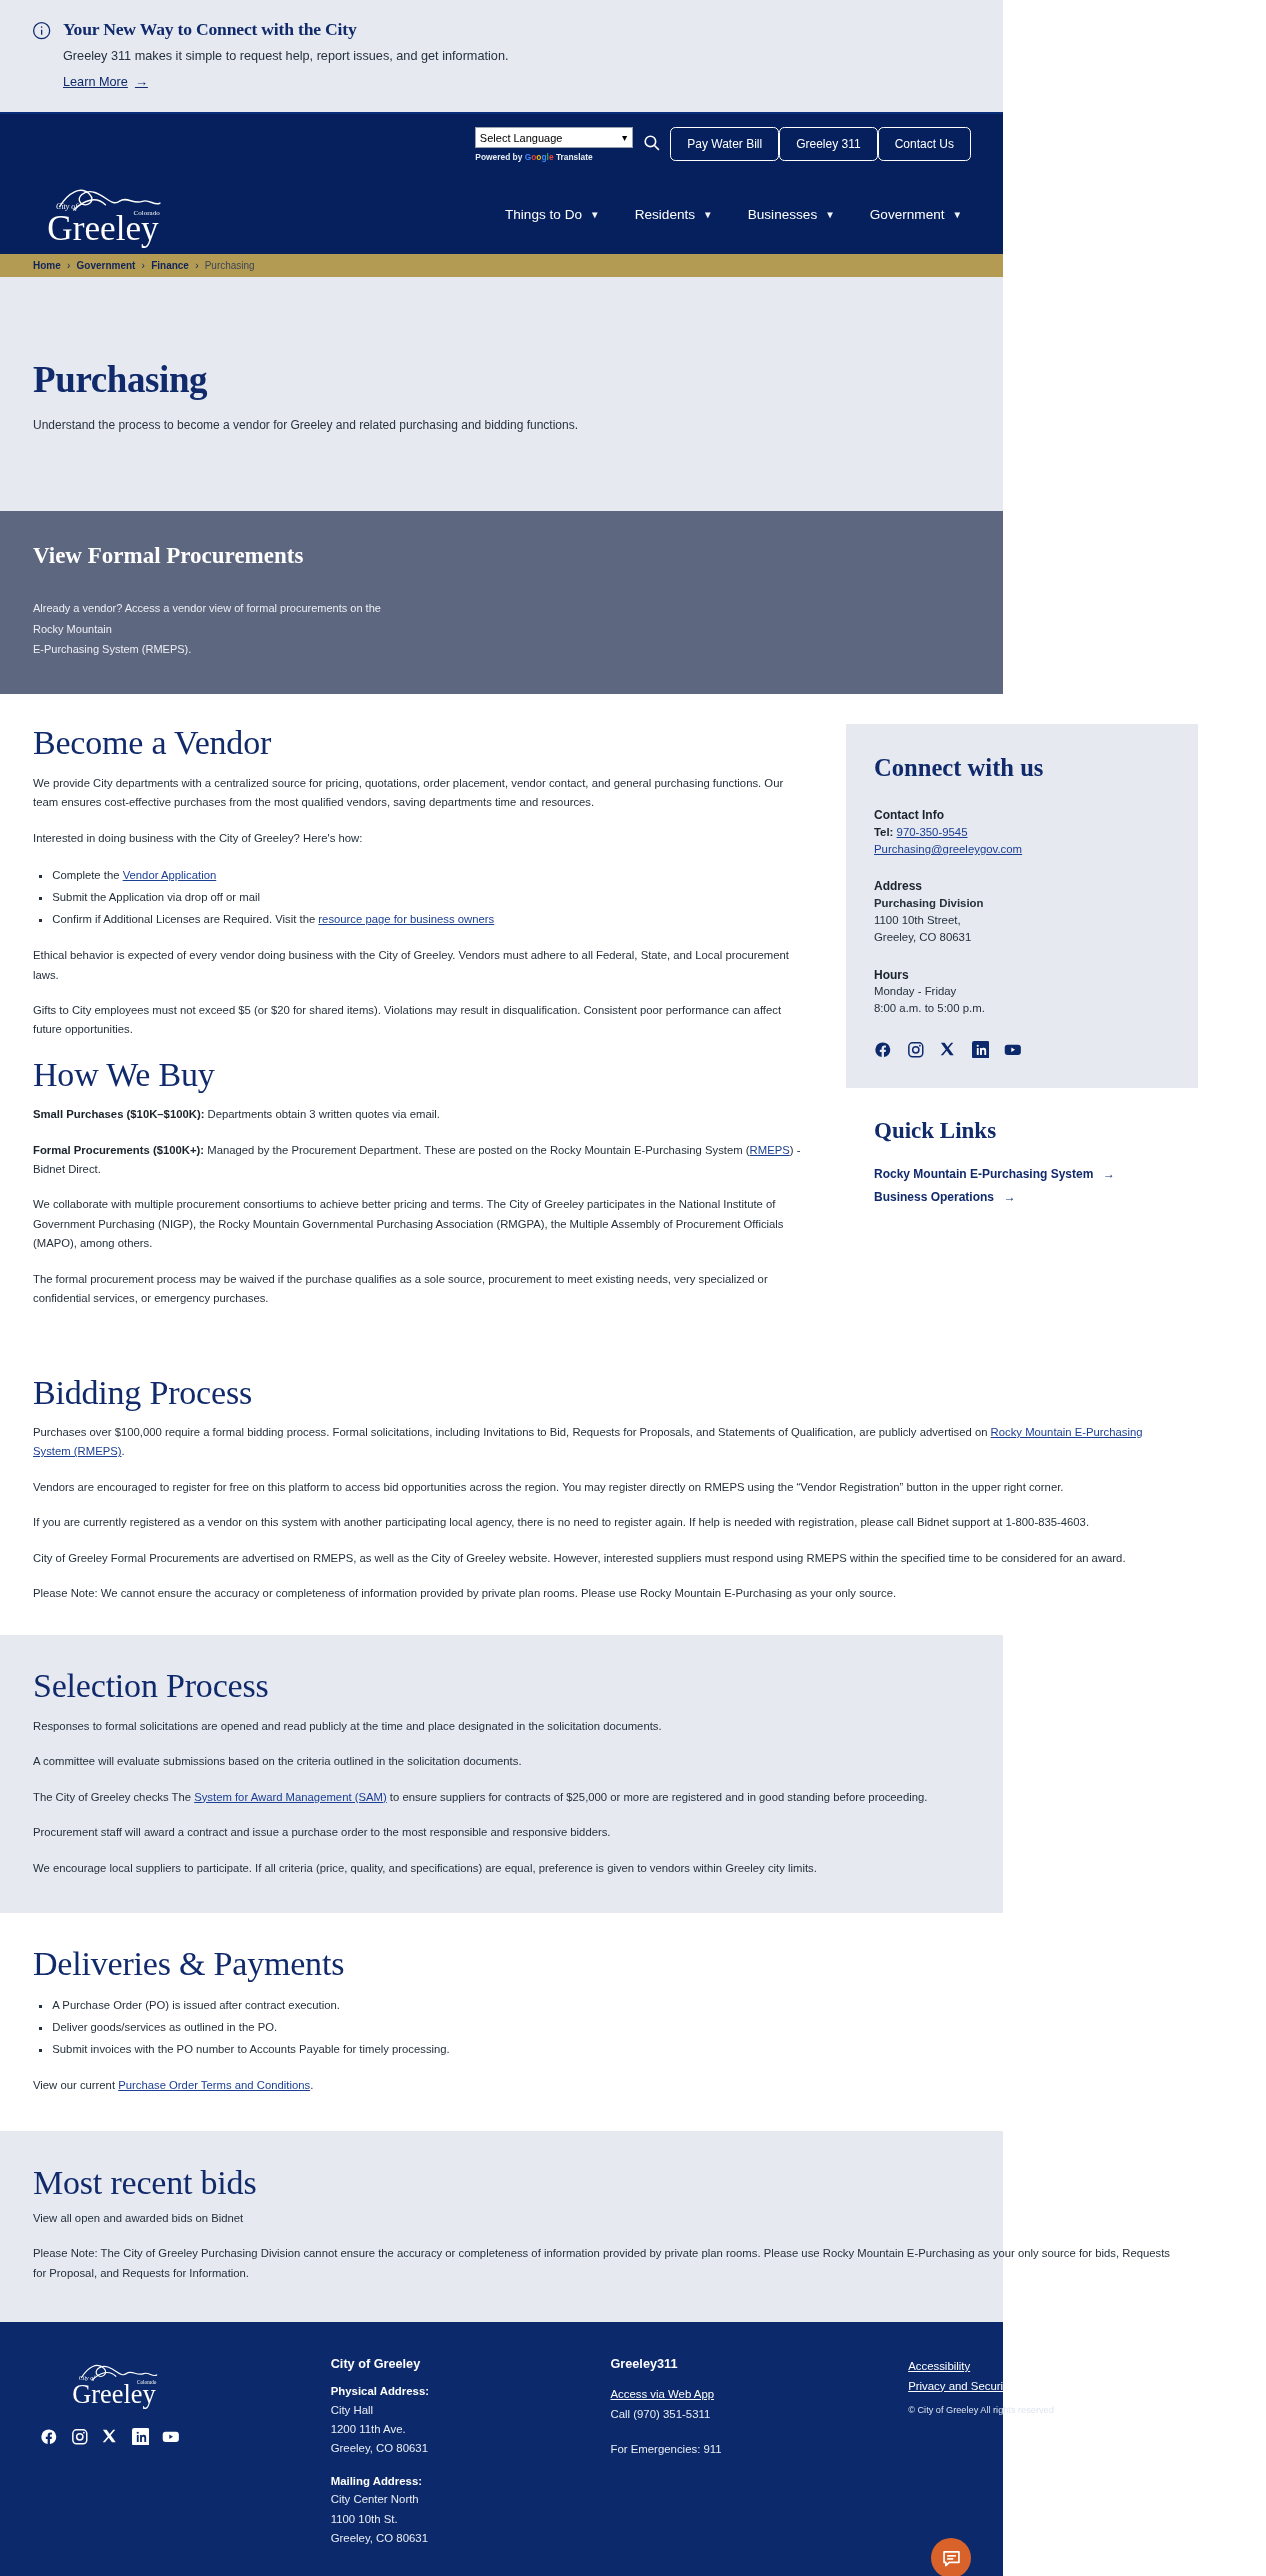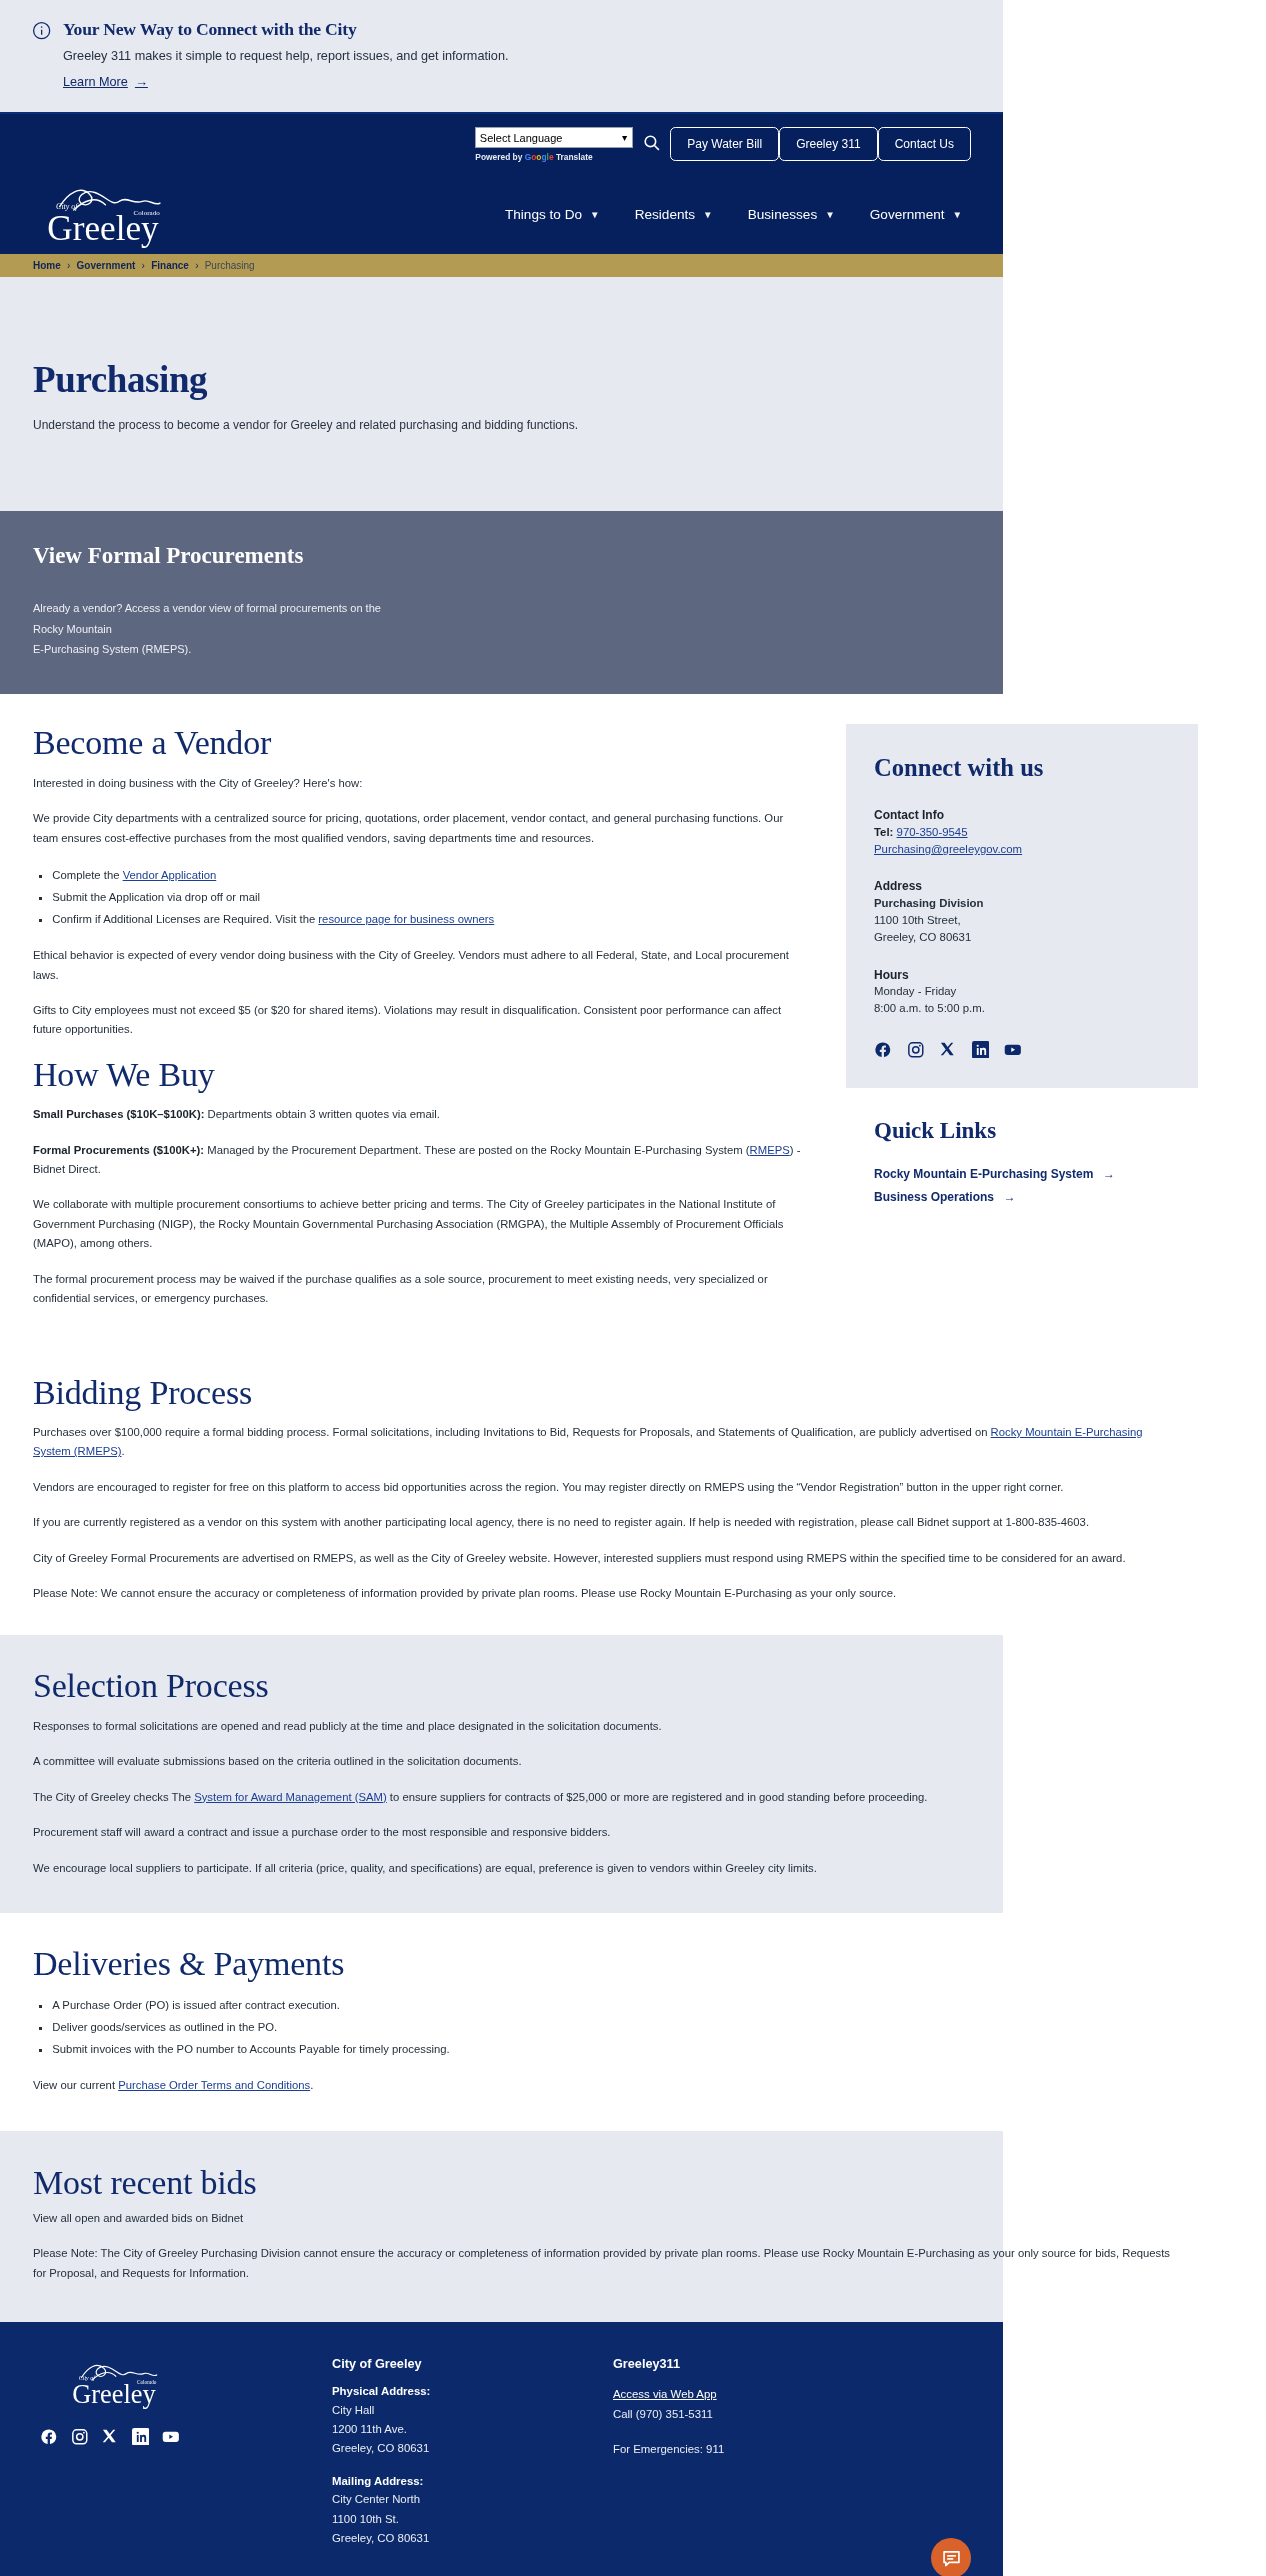--- a/index.html
+++ b/index.html
@@ -290,22 +290,22 @@
       <button class="cta-btn">Access RMEPS</button>
     </div>
   </div>
 
   <div class="sec sec-white" style="padding:30px 0 23px 0;">
     <div class="wrap">
       <div class="cols">
 
         <div class="colmain">
           <h2 class="sh">Become a Vendor</h2>
+          <p class="bt">We provide City departments with a centralized source for pricing, quotations, order placement, vendor contact, and general purchasing functions. Our team ensures cost-effective purchases from the most qualified vendors, saving departments time and resources.</p>
           <p class="bt">Interested in doing business with the City of Greeley? Here's how:</p>
-          <p class="bt">We provide City departments with a centralized source for pricing, quotations, order placement, vendor contact, and general purchasing functions. Our team ensures cost-effective purchases from the most qualified vendors, saving departments time and resources.</p>
           <ul class="bl">
             <li><span>Complete the </span><a class="lk" href="#">Vendor Application</a></li>
             <li>Submit the Application via drop off or mail</li>
             <li><span>Confirm if Additional Licenses are Required. Visit the </span><a class="lk" href="#">resource page for business owners</a></li>
           </ul>
           <p class="bt">Ethical behavior is expected of every vendor doing business with the City of Greeley. Vendors must adhere to all Federal, State, and Local procurement laws.</p>
           <p class="bt">Gifts to City employees must not exceed $5 (or $20 for shared items). Violations may result in disqualification. Consistent poor performance can affect future opportunities.</p>
 
           <h2 class="sh" style="margin-top:10.6px;">How We Buy</h2>
           <p class="bt"><span class="bold">Small Purchases ($10K–$100K):</span><span> Departments obtain 3 written quotes via email.</span></p>
@@ -484,20 +484,25 @@
       </div>
 
       <div class="fcol-b">
         <div class="fh">Greeley311</div>
         <a href="#" class="fla">Access via Web App</a>
         <div class="fln">Call (970) 351-5311</div>
         <div class="fgap"></div>
         <div class="fln">For Emergencies: 911</div>
       </div>
 
+      <div class="fcol-c">
+        <a href="#" class="fla">Accessibility</a>
+        <a href="#" class="fla">Privacy and Security</a>
+        <div class="fcopy">© City of Greeley All rights reserved</div>
+      </div>
     </div>
 
     <button class="chatbtn">
       <svg width="21" height="21" viewBox="0 0 24 24" fill="none" stroke="#ffffff" stroke-width="1.9" stroke-linejoin="round">
         <path d="M3.5 4.5h17v12h-11l-4 3.5v-3.5h-2z"></path>
         <line x1="7" y1="9" x2="17" y2="9"></line>
           <line x1="7" y1="12.5" x2="14" y2="12.5"></line>
       </svg>
     </button>
   </div>

